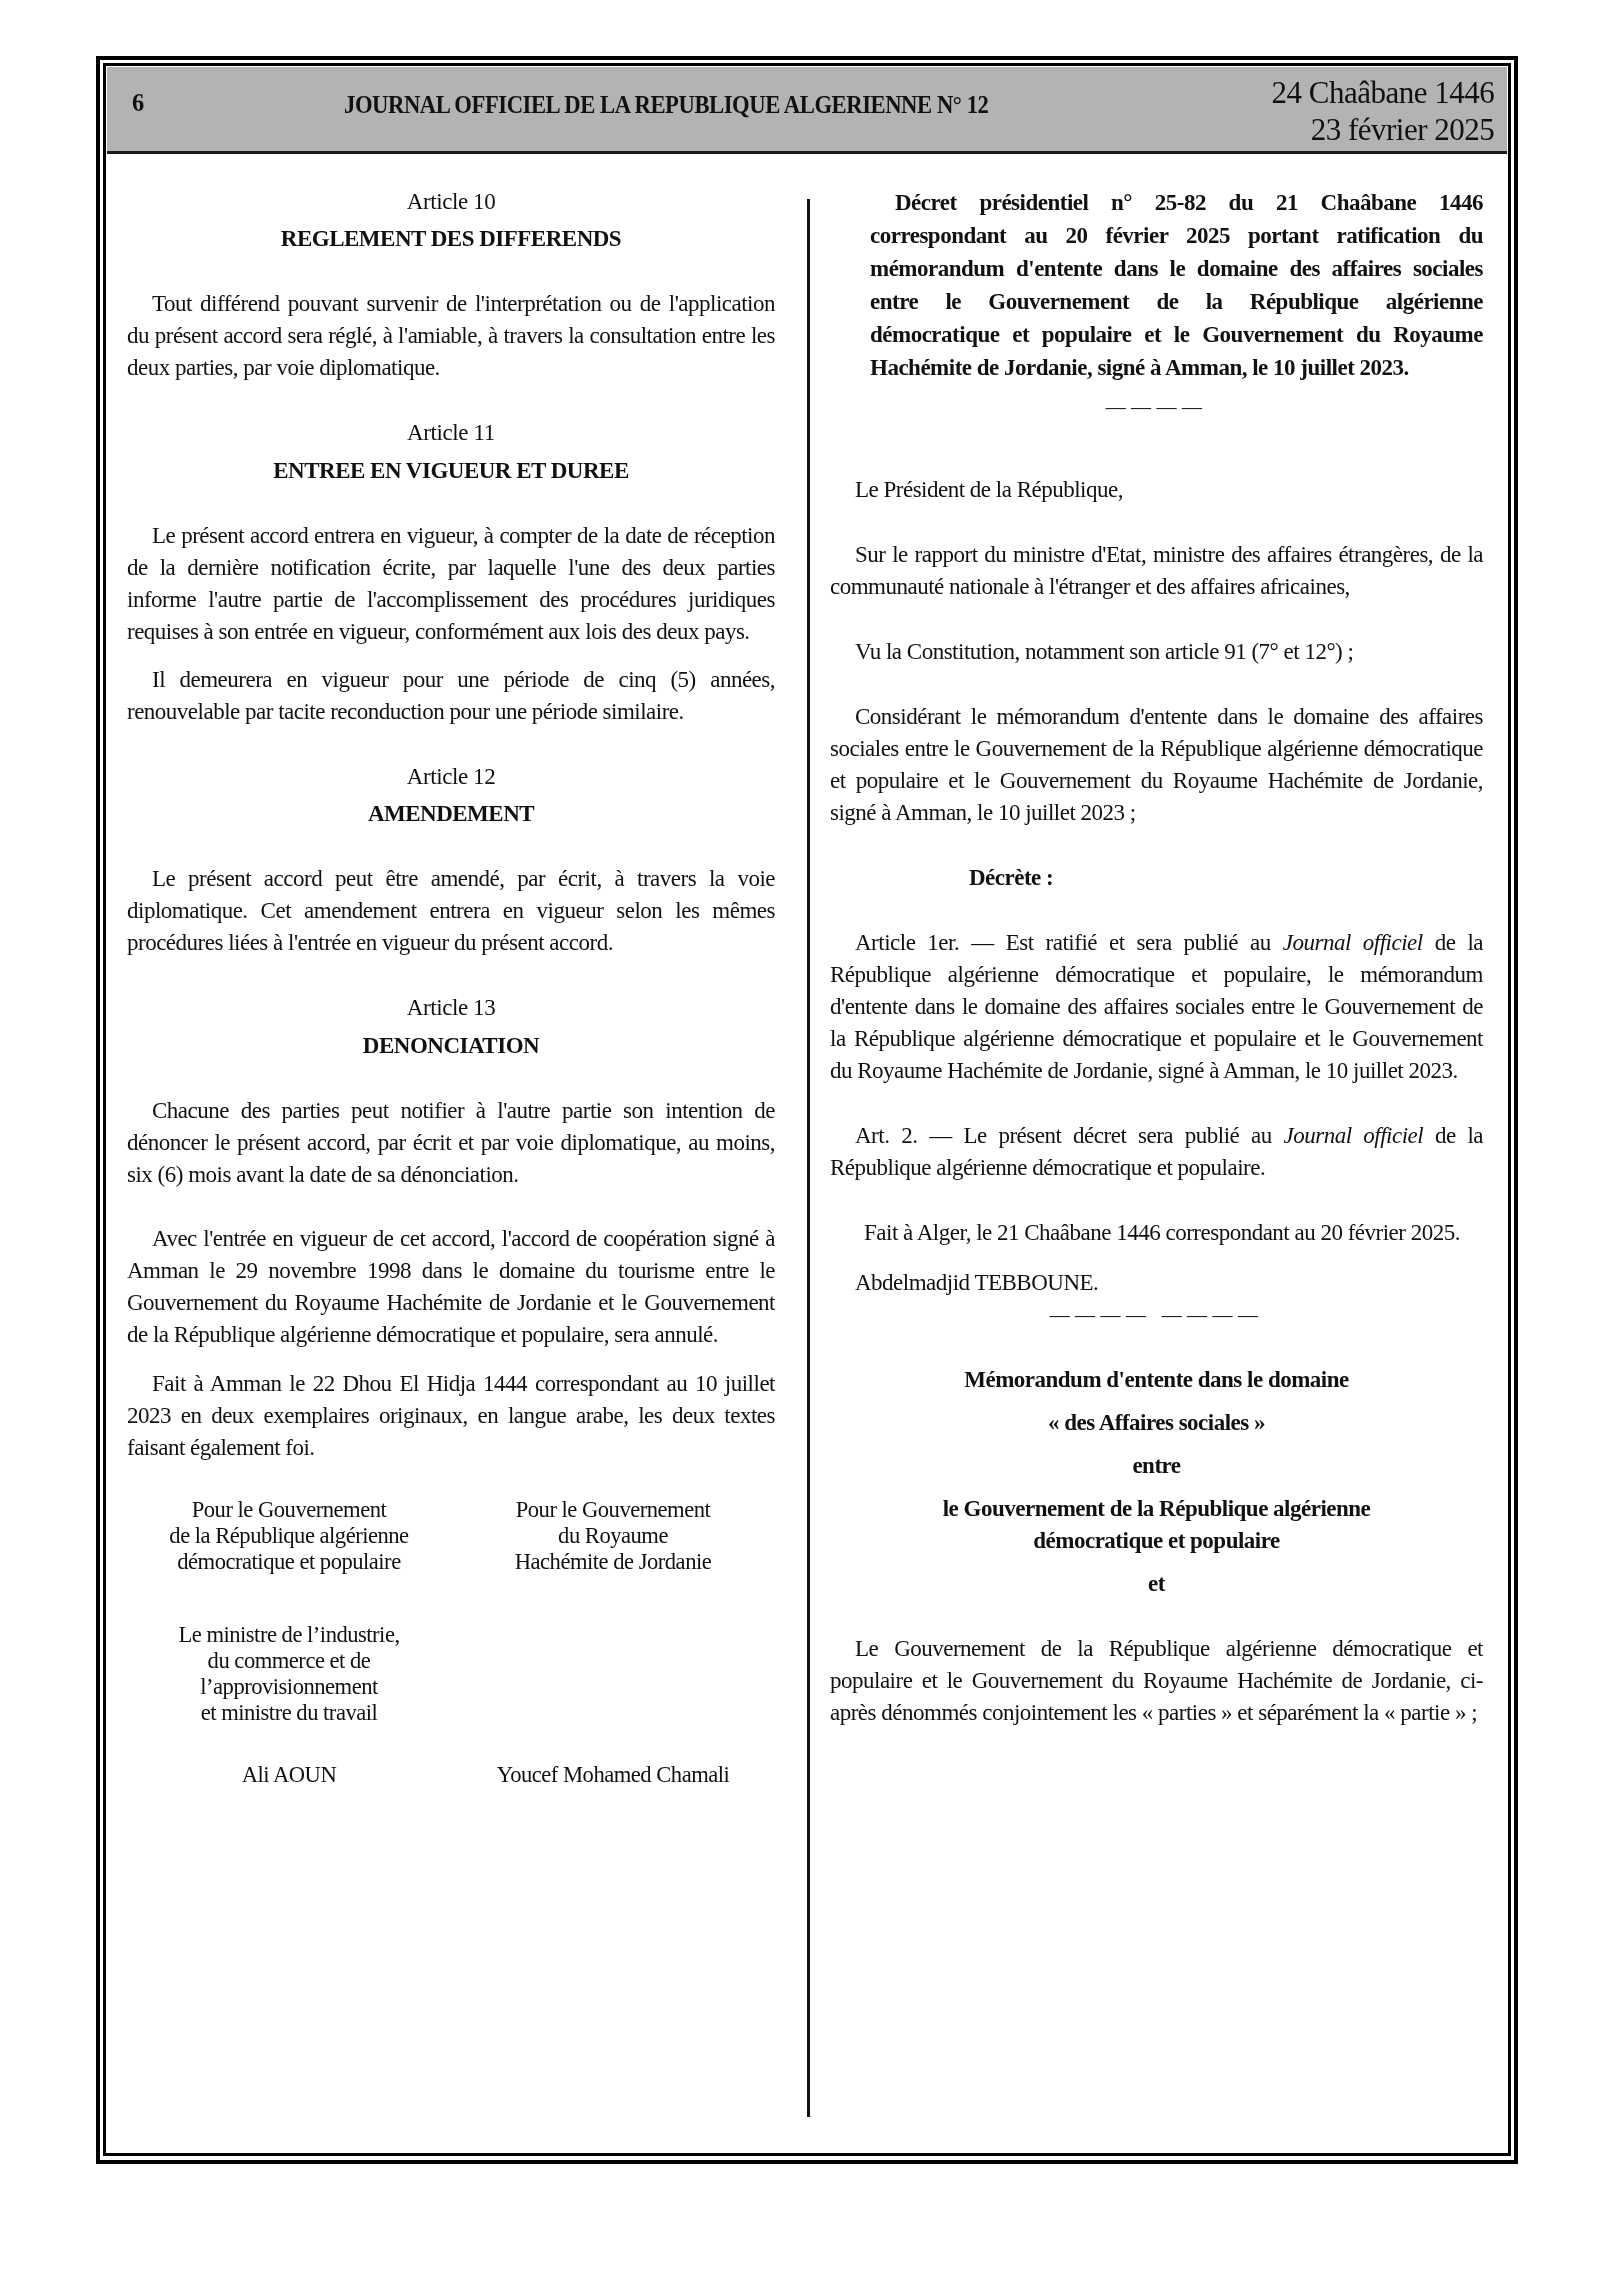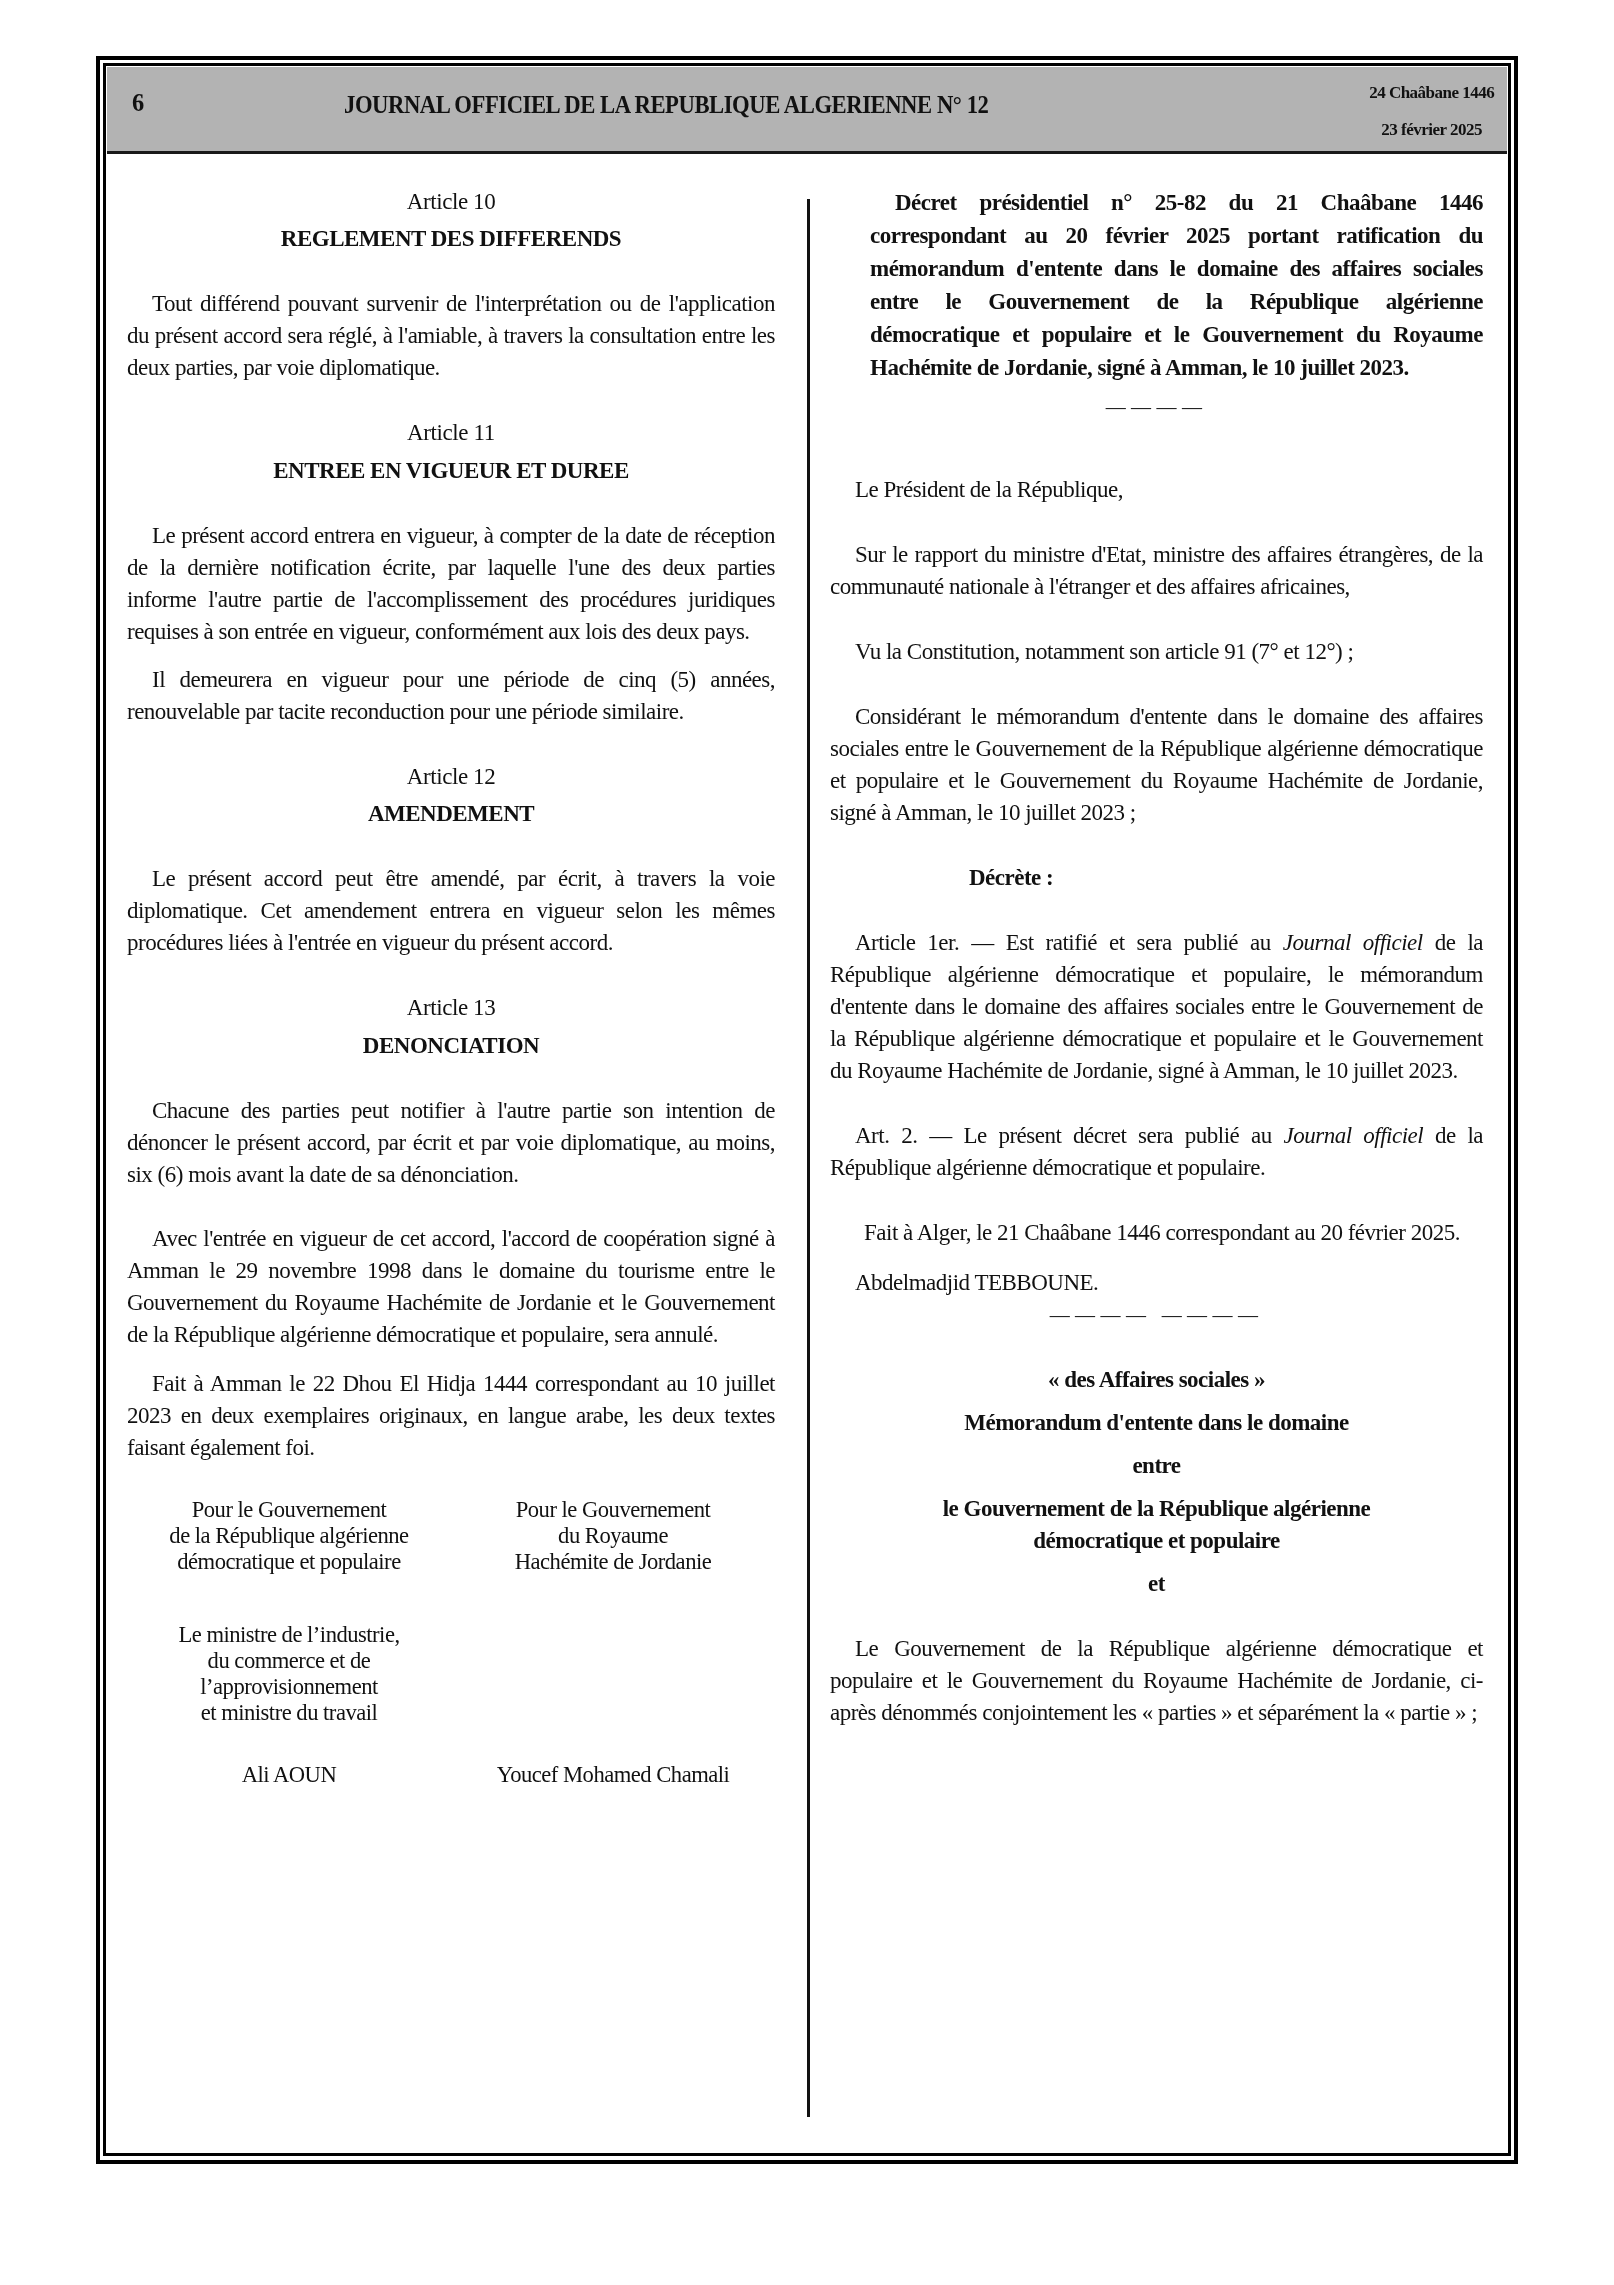--- a/index.html
+++ b/index.html
@@ -10,21 +10,21 @@
                  border: 4.5px solid #000; box-sizing: border-box; }
   .frame-inner { position: absolute; left: 103px; top: 63px; width: 1408px; height: 2093px;
                  border: 3.6px solid #000; box-sizing: border-box; }
 
   .header { position: absolute; left: 107px; top: 67px; width: 1400px; height: 84px;
             background: #b3b3b3; border-bottom: 3.6px solid #1a1a1a; box-sizing: content-box; }
   .header .page-num { position: absolute; left: 25px; top: 22px; font-weight: bold; font-size: 24.4px;
                       letter-spacing: -0.5px; }
   .header .journal-title { position: absolute; left: 237px; top: 23.5px; font-weight: bold; font-size: 24.4px;
                            letter-spacing: -0.5px; transform: scaleX(0.93); transform-origin: left top; white-space: nowrap; }
-  .header .date-block { position: absolute; right: 12.7px; top: 7.2px; text-align: center; font-weight: bold; font-size: 17px;
+  .header .date-block { position: absolute; right: 12.7px; top: 7.2px; text-align: right; font-weight: normal; font-size: 31px;
                         line-height: 37px; letter-spacing: -0.5px; }
 
   .divider { position: absolute; left: 807px; top: 199px; width: 2.7px; height: 1918px; background: #111; }
 
   .col { position: absolute; top: 186px; font-size: 23px; line-height: 32px; }
   .col-left { left: 127px; width: 648px; }
   .col-right { left: 830px; width: 653px; }
 
   .col p { margin: 0; text-align: justify; text-indent: 25px; letter-spacing: -0.5px; }
   .col .gap { height: 33px; }
@@ -142,21 +142,21 @@
   <p><span>Article 1er. — Est ratifié et sera publié au </span><em>Journal officiel</em><span> de la République algérienne démocratique et populaire, le mémorandum d'entente dans le domaine des affaires sociales entre le Gouvernement de la République algérienne démocratique et populaire et le Gouvernement du Royaume Hachémite de Jordanie, signé à Amman, le 10 juillet 2023.</span></p>
   <div class="gap"></div>
   <p><span>Art. 2. — Le présent décret sera publié au </span><em>Journal officiel</em><span> de la République algérienne démocratique et populaire.</span></p>
   <div class="gap"></div>
   <p style="text-indent:34px">Fait à Alger, le 21 Chaâbane 1446 correspondant au 20 février 2025.</p>
   <div class="gap" style="height:18px"></div>
   <p class="signature-right">Abdelmadjid TEBBOUNE.</p>
   <div class="dashes" style="margin-top:0">———— ————</div>
   <div class="gap"></div>
 
+  <div class="mem-head">Mémorandum d'entente dans le domaine</div>
   <div class="mem-head">« des Affaires sociales »</div>
-  <div class="mem-head">Mémorandum d'entente dans le domaine</div>
   <div class="mem-head">entre</div>
   <div class="mem-head" style="padding:0 54px">le Gouvernement de la République algérienne démocratique et populaire</div>
   <div class="mem-head">et</div>
   <div class="gap"></div>
   <p>Le Gouvernement de la République algérienne démocratique et populaire et le Gouvernement du Royaume Hachémite de Jordanie, ci-après dénommés conjointement les « parties » et séparément la « partie » ;</p>
 </div>
 
 
 </body></html>

